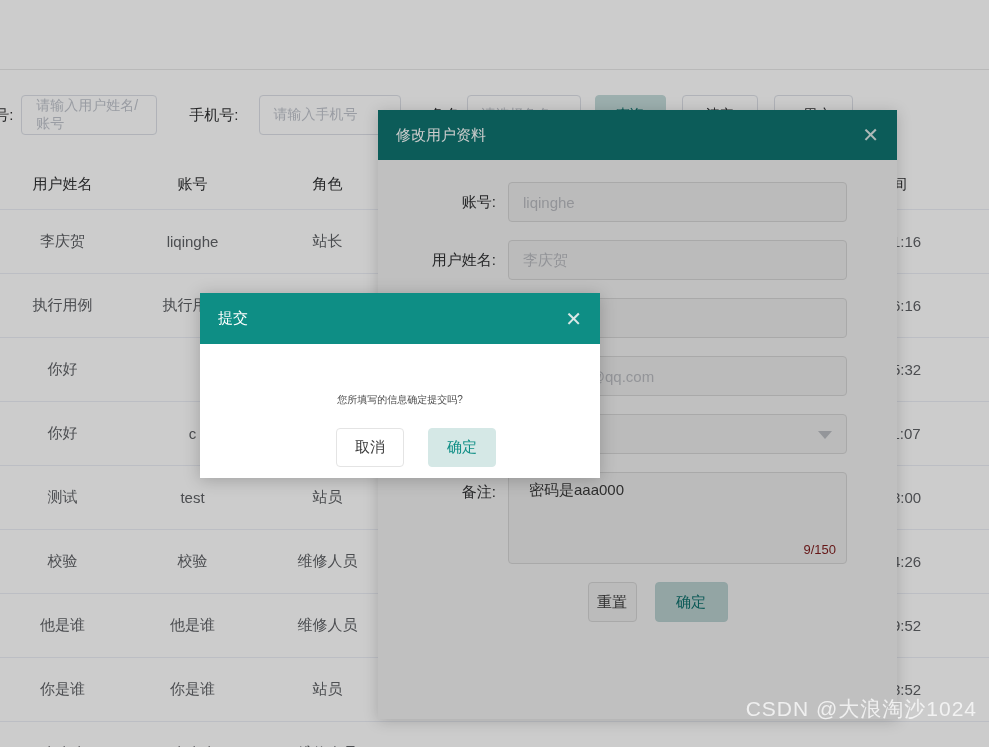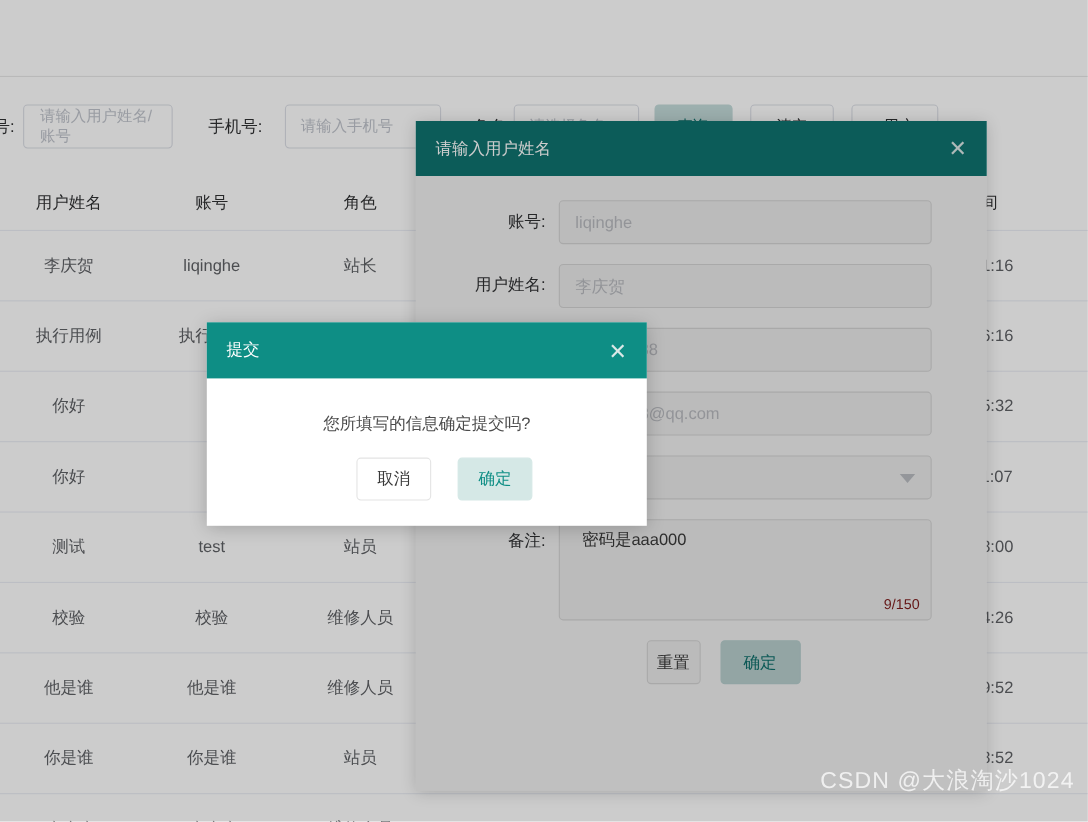--- a/index.html
+++ b/index.html
@@ -104,26 +104,26 @@
     display:flex; align-items:center; justify-content:center; cursor:pointer;
   }
   .btn-ok {
     width:73px; height:40px; border:1px solid #b6cecd; border-radius:4px;
     background:#b8cfce; color:#0e6f6b; font-size:15px;
     display:flex; align-items:center; justify-content:center; cursor:pointer;
   }
 
   
   .dlg-confirm {
-    position:absolute; left:188px; top:293px; width:400px; height:185px;
+    position:absolute; left:200px; top:293px; width:400px; height:185px;
     background:#fff; box-shadow:0 2px 16px rgba(0,0,0,.22);
   }
   .dlg-confirm .dlg-head { background:#0e8e85; height:51px; }
   .confirm-msg {
-    text-align:center; font-size:15px; color:#4b4b4b; padding-top:32px;
+    text-align:center; font-size:10px; color:#4b4b4b; padding-top:32px;margin-top:17px;
   }
   .confirm-actions { display:flex; gap:24px; justify-content:center; margin-top:21px;padding-left:32px; }
   .btn-cancel {
     width:68px; height:39px; border:1px solid #e4e4e4; border-radius:4px;
     background:#fff; color:#3a3a3a; font-size:15px;
     display:flex; align-items:center; justify-content:center; cursor:pointer;
   }
   .btn-confirm {
     width:68px; height:39px; border:1px solid #d5e8e6; border-radius:4px;
     background:#d5e8e6; color:#0e8e85; font-size:15px;
@@ -245,21 +245,21 @@
         <div class="c-mail">1@qq.com</div>
         <div class="c-time">2022 06 30 08:46:24</div>
       </div>
     </div>
   </div>
 
   <div class="overlay"></div>
 
   <div class="dlg-main">
     <div class="dlg-head">
-      <span class="dlg-title">请输入用户姓名</span>
+      <span class="dlg-title">修改用户资料</span>
       <span class="dlg-close">✕</span>
     </div>
     <div class="dlg-body">
 
       <div class="form-row">
         <div class="form-label">账号:</div>
         <div class="form-ctl">liqinghe</div>
       </div>
 
       <div class="form-row">

